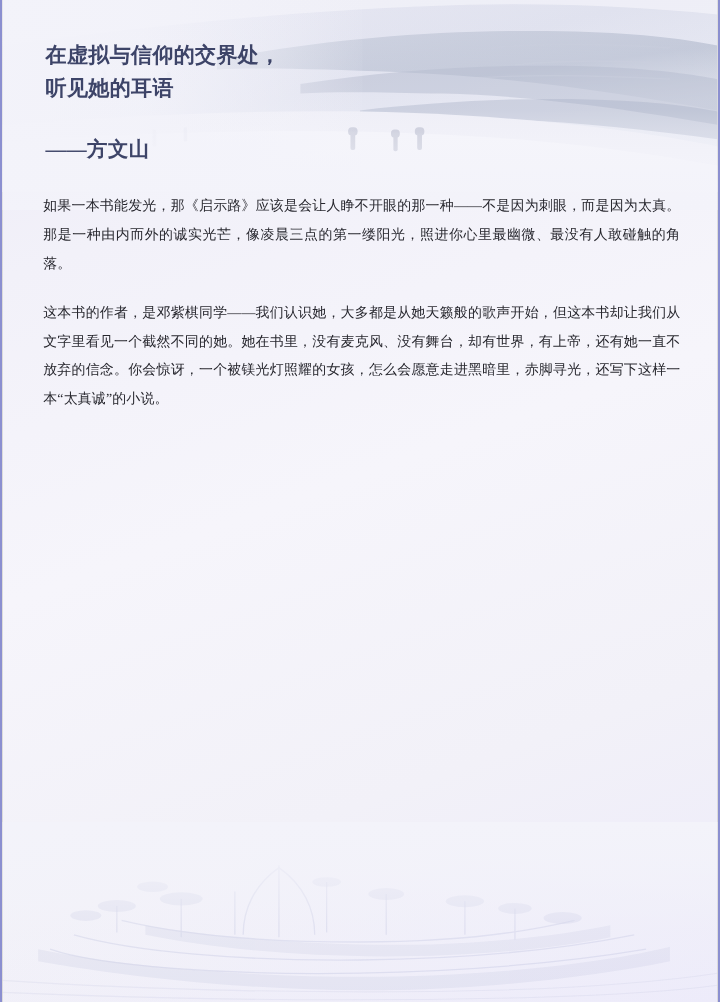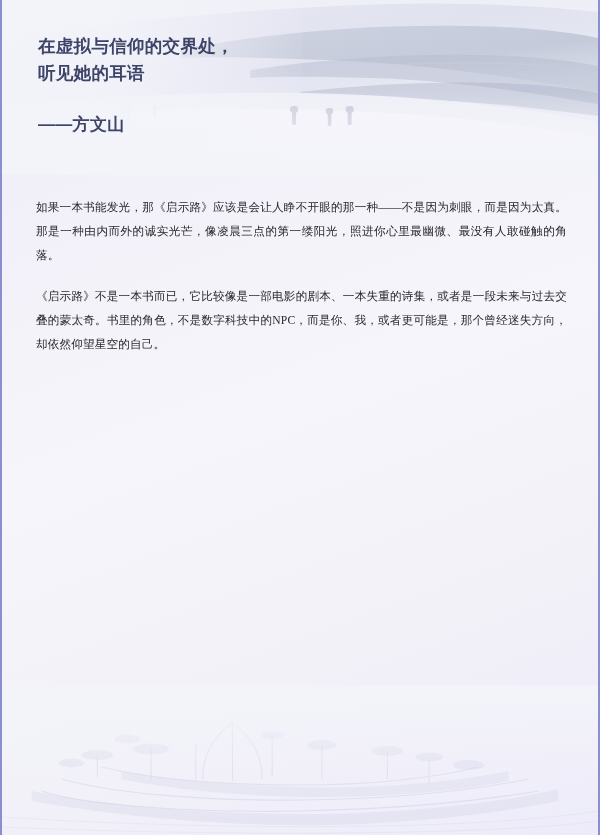--- a/index.html
+++ b/index.html
@@ -104,24 +104,25 @@
     letter-spacing: 0.3px;
     margin: 0;
     white-space: pre-line;
   }
   .byline {
     margin-top: 27px;
     font-size: 17px;
     font-weight: bold;
     color: #3d4468;
     letter-spacing: 0.3px;
+    font-family: Liberation Serif, serif;
   }
 
   .body {
-    margin-top: 60px;
+    margin-top: 24px;
     padding: 0 31px 0 34px;
   }
   .para {
     font-family: "Liberation Serif", "DejaVu Serif", serif;
     font-size: 11.6px;
     line-height: 2.05;
     color: #27272e;
     text-align: justify;
     text-justify: inter-character;
     margin: 0 0 18px 0;
@@ -229,17 +230,17 @@
   <div class="content">
 
     <div class="header">
       <h1 class="title">在虚拟与信仰的交界处，
 听见她的耳语</h1>
       <div class="byline">——方文山</div>
     </div>
 
     <div class="body">
       <p class="para">如果一本书能发光，那《启示路》应该是会让人睁不开眼的那一种——不是因为刺眼，而是因为太真。那是一种由内而外的诚实光芒，像凌晨三点的第一缕阳光，照进你心里最幽微、最没有人敢碰触的角落。</p>
-      <p class="para">《启示路》不是一本书而已，它比较像是一部电影的剧本、一本失重的诗集，或者是一段未来与过去交叠的蒙太奇。书里的角色，不是数字科技中的NPC，而是你、我，或者更可能是，那个曾经迷失方向，却依然仰望星空的自己。</p>
+      <p class="para">这本书的作者，是邓紫棋同学——我们认识她，大多都是从她天籁般的歌声开始，但这本书却让我们从文字里看见一个截然不同的她。她在书里，没有麦克风、没有舞台，却有世界，有上帝，还有她一直不放弃的信念。你会惊讶，一个被镁光灯照耀的女孩，怎么会愿意走进黑暗里，赤脚寻光，还写下这样一本“太真诚”的小说。</p>
     </div>
 
   </div>
 </div>
 
 </body></html>

